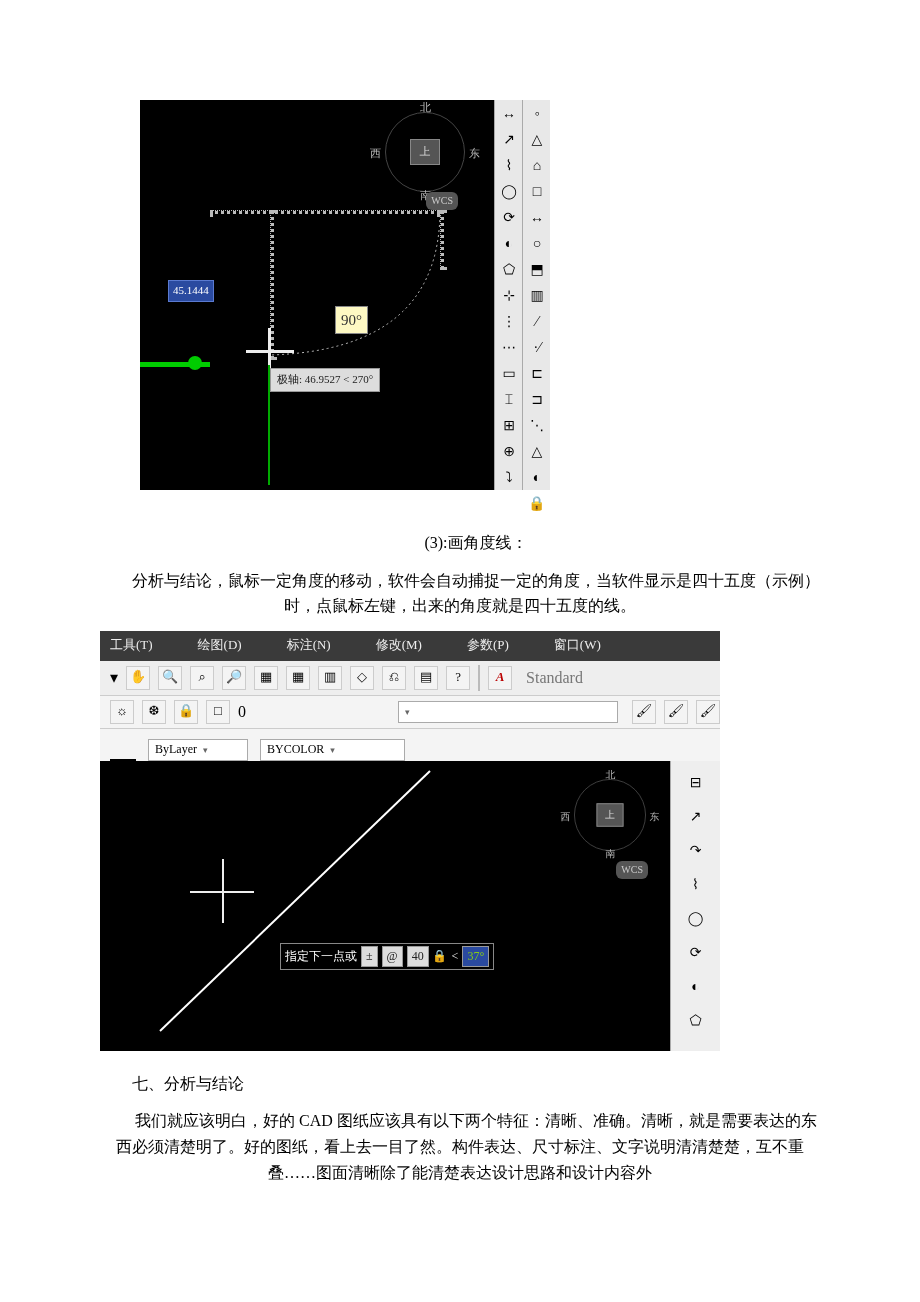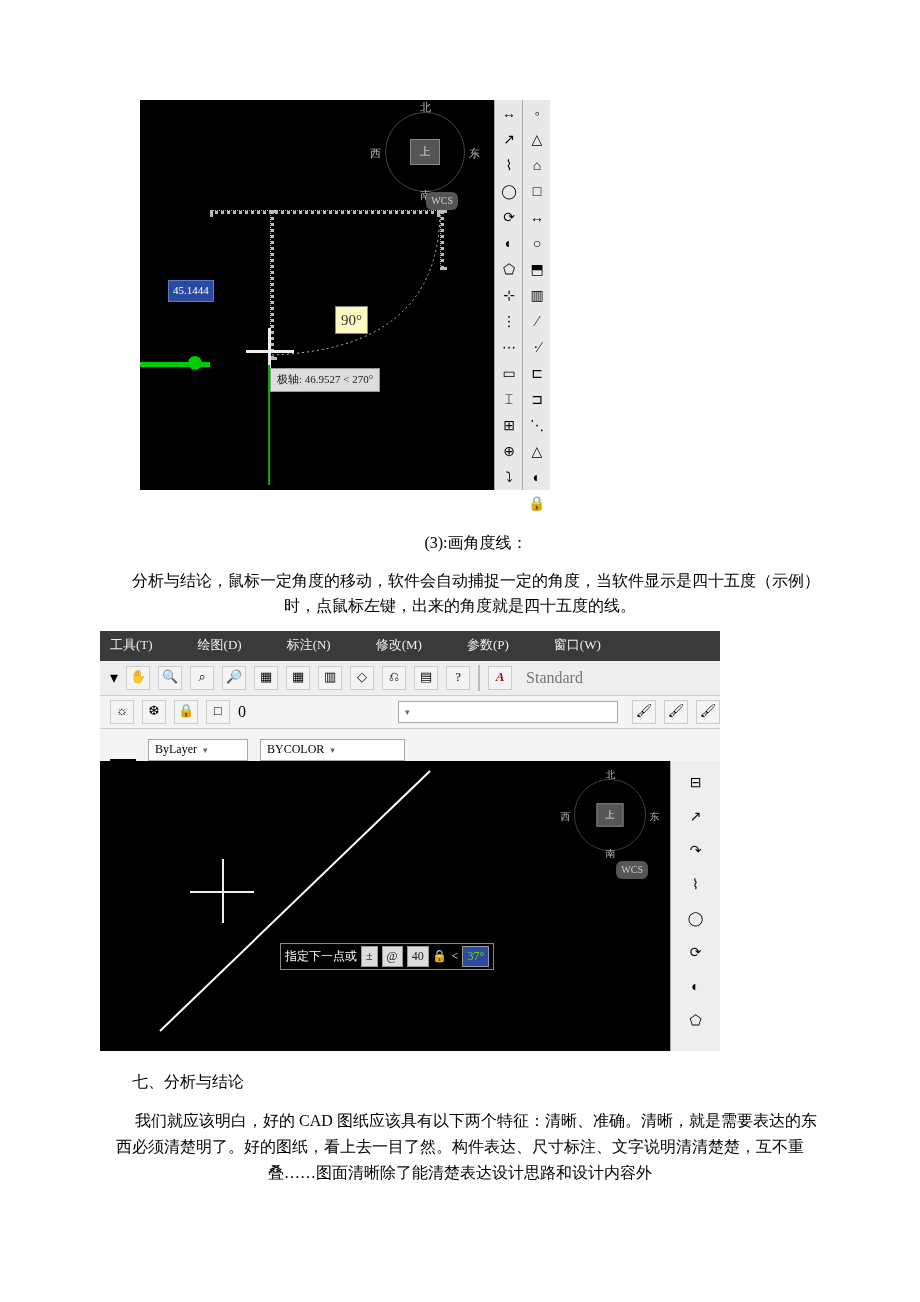--- a/index.html
+++ b/index.html
@@ -187,21 +187,20 @@
     padding-top: 8px;
   }
   .para {
     margin: 12px 0;
     text-indent: 2em;
     text-align: center;
   }
   .heading {
     margin: 18px 0 10px 0;
     text-indent: 2em;
-    font-family: Liberation Mono, monospace;
   }
   .dyn-input {
     position: absolute;
     background: #000;
     border: 1px solid #888;
     color: #fff;
     font-size: 12px;
     display: flex; align-items: center;
     padding: 2px 4px;
     gap: 4px;

